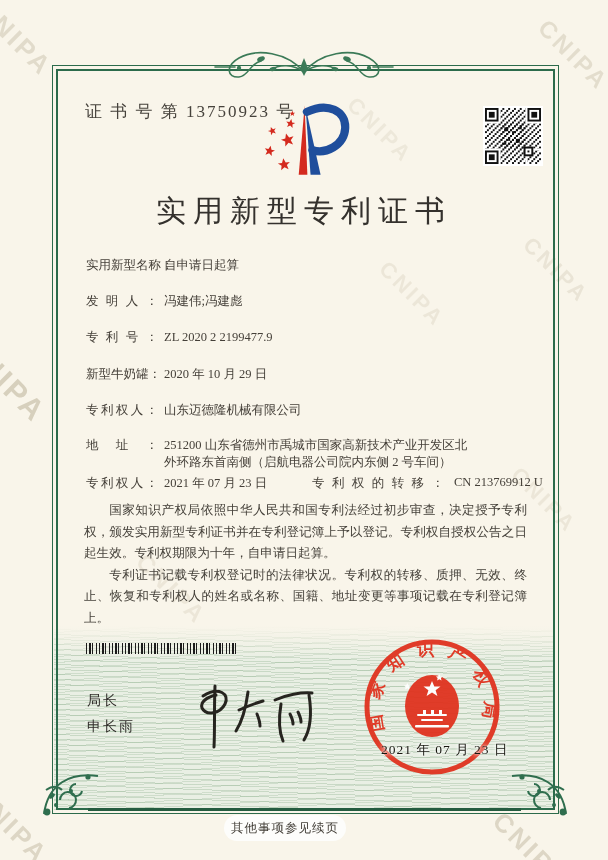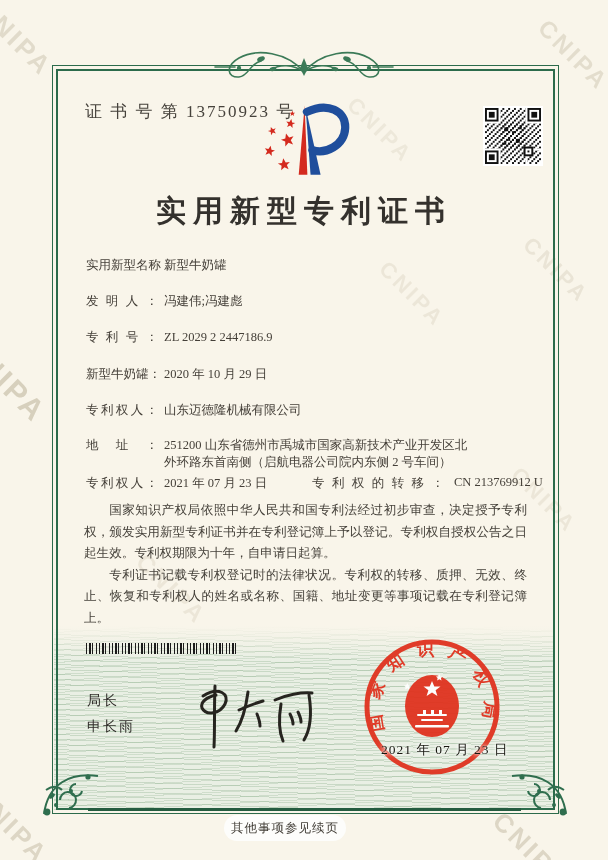--- a/index.html
+++ b/index.html
@@ -32,21 +32,21 @@
   .band::before{
     content:"";position:absolute;left:0;top:0;width:100%;height:34px;
     background:linear-gradient(#f9f5ea, rgba(249,245,234,0));
   }
   
   .cert-no{position:absolute;left:85px;top:100px;font-size:17px;letter-spacing:2px;color:#46423c;z-index:4;}
   .logo{position:absolute;left:258px;top:100px;z-index:4;}
   .qr{position:absolute;left:483px;top:106px;width:56px;height:56px;background:#fff;padding:2px;z-index:4;}
   .title{
     position:absolute;left:0;top:191px;width:100%;text-align:center;
-    font-size:30px;font-weight:700;letter-spacing:7px;color:#34312d;z-index:4;
+    font-size:30px;font-weight:400;letter-spacing:7px;color:#34312d;z-index:4;
   }
   
   .row{position:absolute;left:0;width:100%;font-size:12.5px;color:#443f38;z-index:4;}
   .lab{position:absolute;left:86px;width:72px;text-align-last:justify;text-align:justify;white-space:nowrap;}
   .val{position:absolute;left:164px;width:372px;white-space:pre-line;line-height:17px;}
   .lab2{position:absolute;left:312px;width:132px;text-align-last:justify;text-align:justify;}
   .val2{position:absolute;left:454px;}
   
   .body-text{position:absolute;left:84px;top:500px;width:443px;z-index:4;font-size:12.6px;line-height:21.6px;color:#45413a;text-align:justify;}
   .body-text p{margin:0;text-indent:2em;}
@@ -209,29 +209,29 @@
       <rect x="16" y="16" width="2" height="2"></rect>
         <rect x="9" y="18" width="2" height="1"></rect>
         <rect x="18" y="9" width="1" height="2"></rect>
     </g>
   </svg>
 
   <div class="title">实用新型专利证书</div>
 
   <div class="row" style="top:257px;">
     <span class="lab">实用新型名称：</span>
-    <span class="val">新型牛奶罐</span>
+    <span class="val">自申请日起算</span>
   </div>
   <div class="row" style="top:293px;">
     <span class="lab">发明人：</span>
     <span class="val">冯建伟;冯建彪</span>
   </div>
   <div class="row" style="top:329px;">
     <span class="lab">专利号：</span>
-    <span class="val">ZL 2029 2 2447186.9</span>
+    <span class="val">ZL 2020 2 2199477.9</span>
   </div>
   <div class="row" style="top:366px;">
     <span class="lab">新型牛奶罐：</span>
     <span class="val">2020 年 10 月 29 日</span>
   </div>
   <div class="row" style="top:402px;">
     <span class="lab">专利权人：</span>
     <span class="val">山东迈德隆机械有限公司</span>
   </div>
   <div class="row" style="top:437px;">

